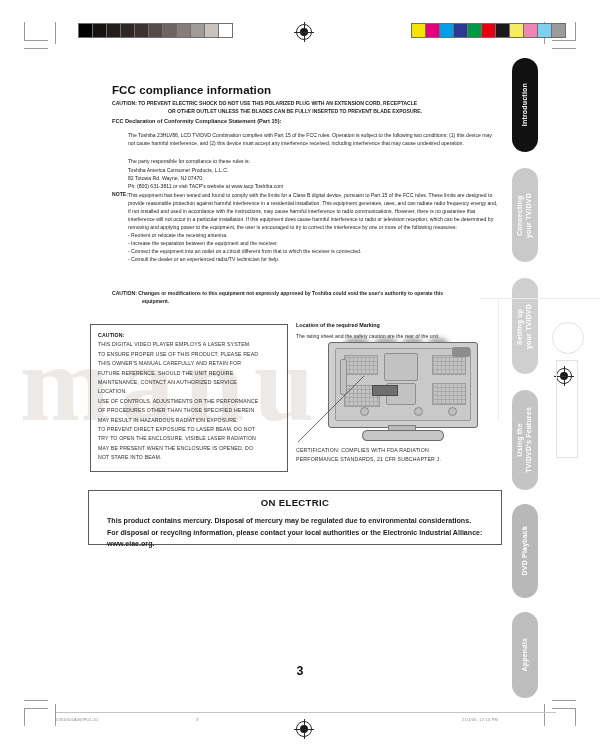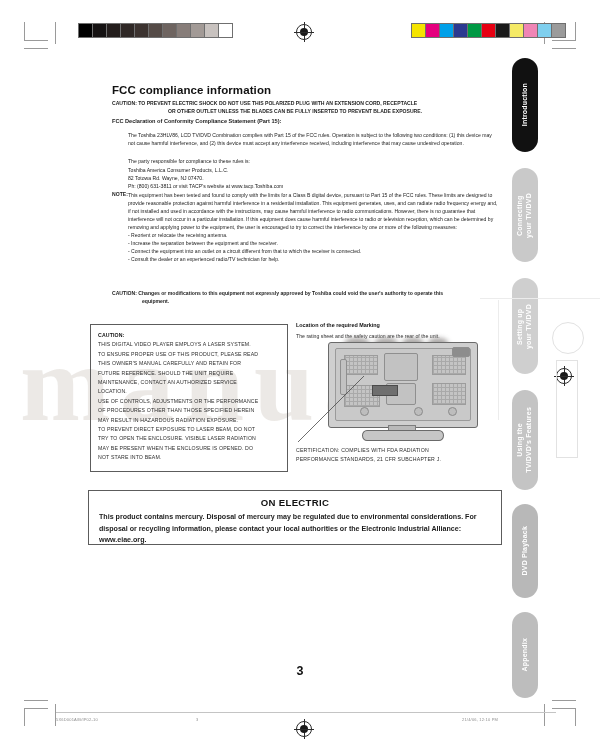--- a/index.html
+++ b/index.html
@@ -245,21 +245,21 @@
     font-weight: 700;
     color: #111;
     margin: 0 0 4px 0;
     letter-spacing: 0.3px;
   }
   .disposal-body {
     font-size: 7.1px;
     font-weight: 700;
     line-height: 11.5px;
     color: #1c1c1c;
-    margin: 0;
+    margin: 8px;
   }
 
   
   .tab {
     position: absolute;
     left: 512px;
     width: 26px;
     border-radius: 13px;
     display: flex;
     align-items: center;

